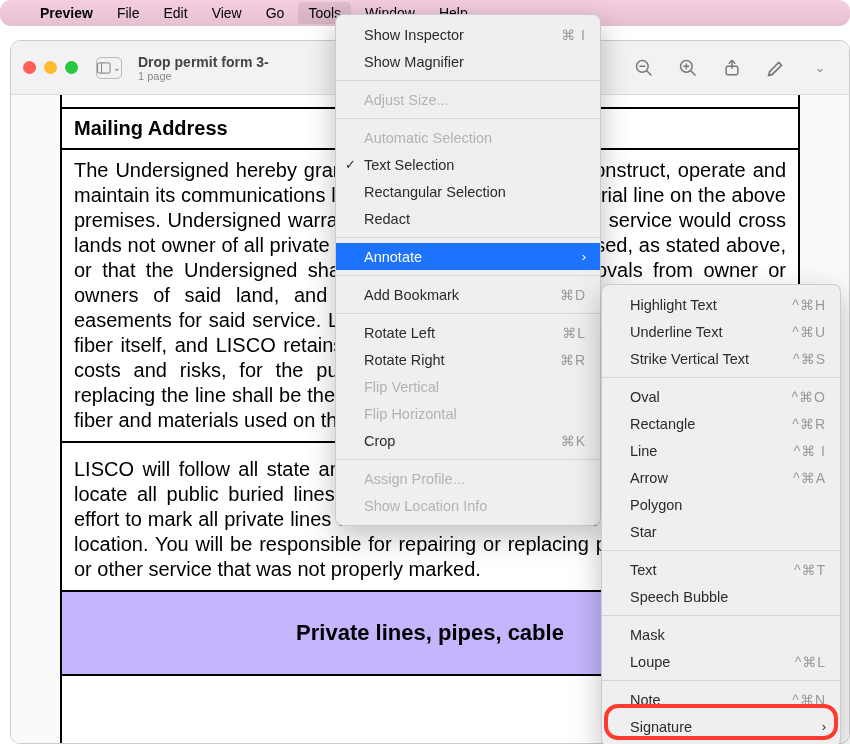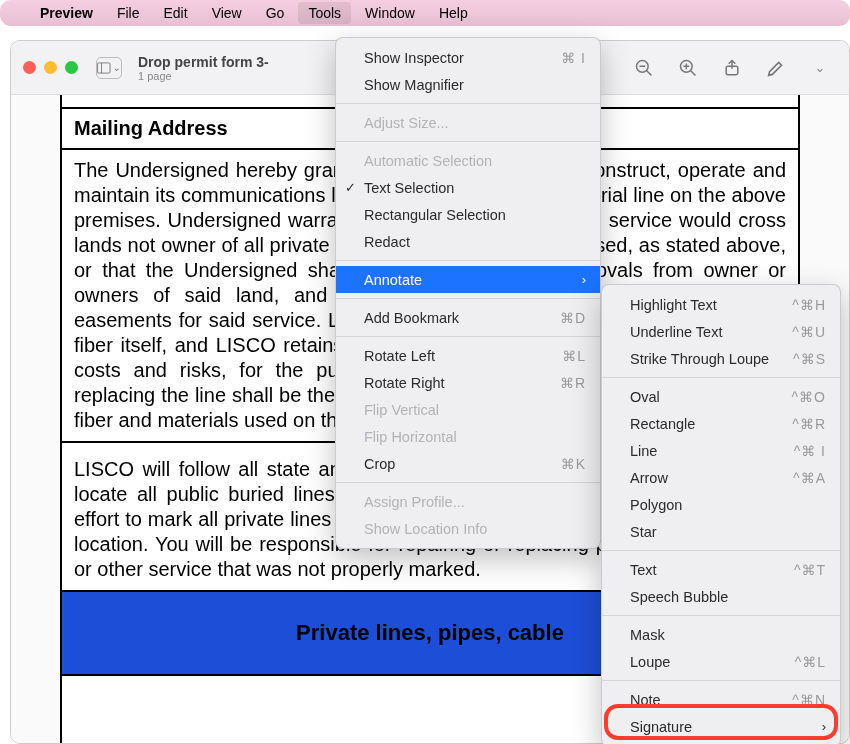--- a/index.html
+++ b/index.html
@@ -24,35 +24,35 @@
   .title-block .title { font-size: 14px; font-weight: 600; color: #444; }
   .title-block .sub { font-size: 11px; color: #888; }
   .tool-icons { display: flex; gap: 22px; align-items: center; padding-right: 6px; }
   .tool-icons .ico { width: 22px; height: 22px; color: #666; display: flex; align-items: center; justify-content: center; }
 
   .doc-area { position: absolute; left: 0; top: 54px; right: 0; bottom: 0; background: #fafafa; display: flex; justify-content: center; overflow: hidden; }
   .page { width: 740px; background: #fff; border-left: 2px solid #000; border-right: 2px solid #000; margin-top: -10px; font-family: Georgia, "Times New Roman", serif; }
   .cell { border-bottom: 2px solid #000; padding: 8px 12px; }
   .cell.header { font-weight: 700; font-size: 20px; }
   .cell.body { font-size: 20px; line-height: 1.25; }
-  .cell.banner { background: #1d4ed8; text-align: center; font-weight: 800; font-size: 22px; padding: 28px 12px; border-top: 2px solid #000; border-bottom: 2px solid #000; }
+  .cell.banner { background: #c4b5fd; text-align: center; font-weight: 800; font-size: 22px; padding: 28px 12px; border-top: 2px solid #000; border-bottom: 2px solid #000; }
   .cell.top { border-top: 2px solid #000; }
 
   
   .menu { position: absolute; background: #efeef0; border: 1px solid rgba(0,0,0,.15); border-radius: 8px; box-shadow: 0 10px 30px rgba(0,0,0,.25); padding: 6px 0; font-size: 14.5px; }
   .menu .row { display: flex; align-items: center; height: 27px; padding: 0 14px 0 28px; color: #2b2b2b; position: relative; }
   .menu .row.disabled { color: #b3b3b6; }
   .menu .row.sel { background: #1b73ff; color: #ffffff; }
   .menu .row .sc { margin-left: auto; padding-left: 22px; color: #9a9a9d; font-size: 14px; letter-spacing: 1px; }
   .menu .row.disabled .sc { color: #cfcfd1; }
   .menu .row .chev { margin-left: auto; padding-left: 22px; font-size: 13px; }
   .menu .sep { height: 1px; background: #d5d5d8; margin: 5px 0; }
   .menu .row .check { position: absolute; left: 9px; font-size: 13px; }
 
-  .menu.tools { left: 335px; top: 37px; width: 266px; }
+  .menu.tools { left: 335px; top: 14px; width: 266px; }
   .menu.annotate { left: 601px; top: 284px; width: 240px; }
 
   .hi-ring { position: absolute; border: 4px solid #ff3b30; border-radius: 14px; pointer-events: none; }
 </style>
 </head>
 <body>
 
 <div class="menubar">
   <span class="apple"></span>
   <span class="item app">Preview</span>
@@ -194,21 +194,21 @@
 <div class="menu annotate" id="annotate-menu">
     <div class="row">
       <span>Highlight Text</span>
       <span class="sc">^⌘H</span>
     </div>
     <div class="row">
       <span>Underline Text</span>
       <span class="sc">^⌘U</span>
     </div>
     <div class="row">
-      <span>Strike Through Loupe</span>
+      <span>Strike Vertical Text</span>
       <span class="sc">^⌘S</span>
     </div>
     <div class="sep"></div>
     <div class="row">
       <span>Oval</span>
       <span class="sc">^⌘O</span>
     </div>
     <div class="row">
       <span>Rectangle</span>
       <span class="sc">^⌘R</span>

